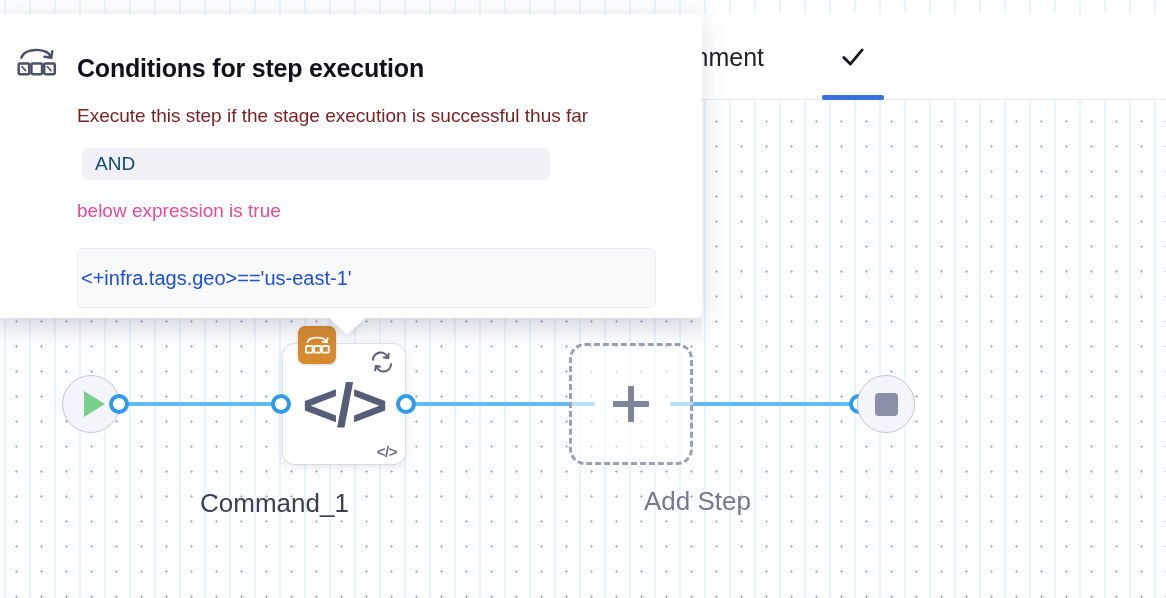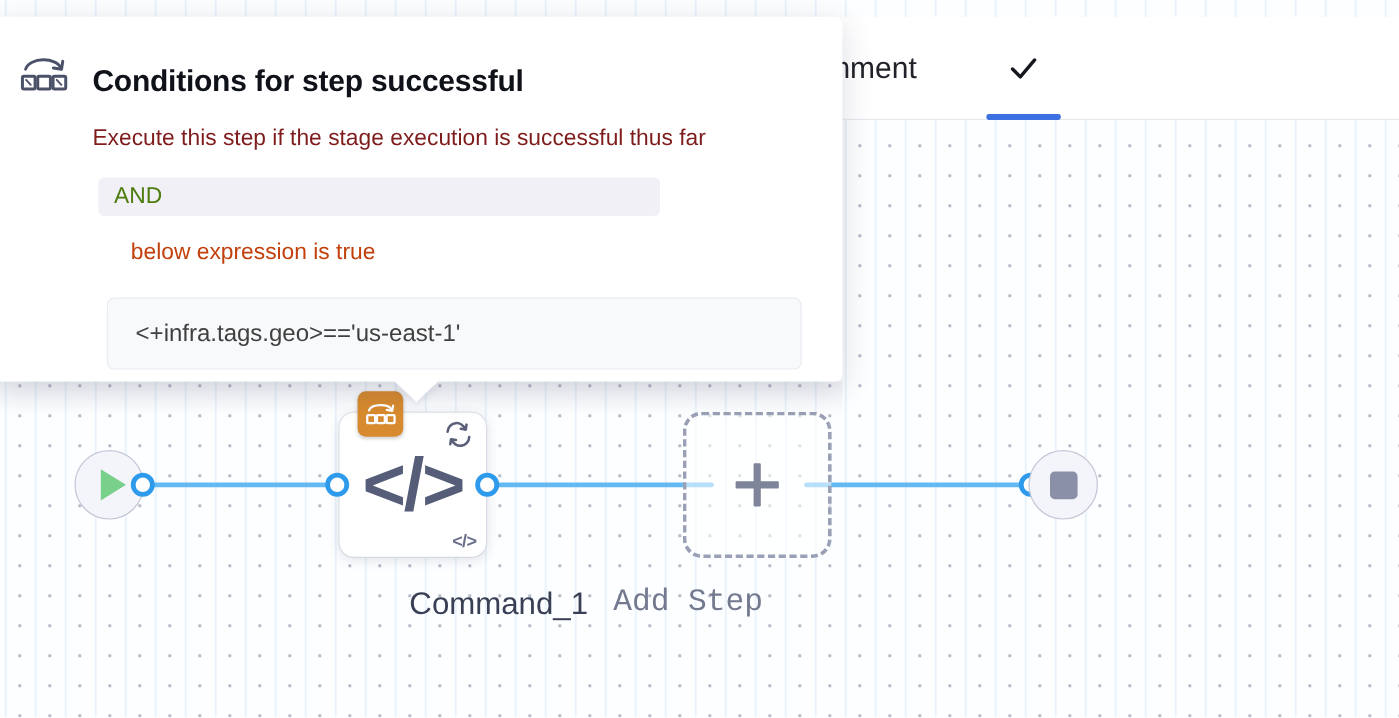--- a/index.html
+++ b/index.html
@@ -168,21 +168,21 @@
     right: 8px; bottom: 4px;
     font-size: 15px;
     font-weight: 700;
     color: #6a7089;
     letter-spacing: -0.5px;
   }
   .node-label {
     position: absolute;
     left: 200px; top: 488px;
     width: 290px;
-    text-align: right;
+    text-align: left;
     font-size: 26px;
     color: #394055;
   }
 
   
   .add-step-box {
     position: absolute;
     left: 569px; top: 343px;
     width: 124px; height: 122px;
     border: 3px dashed #9aa0b5;
@@ -203,25 +203,24 @@
     background: #7e8499;
     border-radius: 1px;
   }
   .plus-icon:before { left: 0; top: 15px; width: 36px; height: 6px; }
   .plus-icon:after  { top: 0; left: 15px; height: 36px; width: 6px; }
 
   .add-step-label {
     position: absolute;
     left: 511px; top: 486px;
     width: 240px;
-    text-align: left;
+    text-align: right;
     font-size: 26px;
     color: #6e7siz;
     color: #737a90;
-    font-family: Liberation Mono, monospace;
   }
 
   
   .popover {
     position: absolute;
     left: 0px; top: 14px;
     width: 702px; height: 304px;
     background: #ffffff;
     border-radius: 0 6px 6px 0;
     box-shadow: 0 6px 26px rgba(40,50,90,0.16);
@@ -259,42 +258,40 @@
   .pop-and {
     position: absolute;
     left: 82px; top: 134px;
     width: 468px; height: 32px;
     background: #f1f0f6;
     border-radius: 5px;
     display: flex;
     align-items: center;
     padding-left: 13px;
     font-size: 19px;
-    color: #4d7c0f;
+    color: #0c4a6e;
   }
   .pop-line2 {
     position: absolute;
     left: 77px; top: 186px;
     font-size: 19px;
-    color: #c2410c;
-    margin-left: 32px;
+    color: #ec4899;
   }
   .pop-expr {
     position: absolute;
     left: 77px; top: 234px;
     width: 579px; height: 60px;
     background: #f8f9fb;
     border: 1px solid #e9ecf2;
     border-radius: 6px;
     display: flex;
     align-items: center;
-    padding-left: 23px;
+    padding-left: 3px;
     font-size: 20px;
-    color: #404040;
-    margin-left: 12px;
+    color: #1d4ed8;
   }
 
   .dim-overlay {
     position: absolute;
     left: 0; top: 318px; width: 702px; height: 26px;
     background: linear-gradient(to bottom, rgba(40,50,90,0.06), rgba(40,50,90,0));
     pointer-events: none;
   }
 </style>
 </head>
@@ -370,21 +367,21 @@
       <svg viewBox="0 0 30 27" width="44" height="40" fill="none" stroke="#4b5168" stroke-width="1.7" stroke-linecap="round" stroke-linejoin="round">
         <path d="M5,10.5 C7.4,3.6 22.5,3.6 25,9.8"></path>
         <polyline points="20.8,9.9 25.4,10.6 26.1,6.1"></polyline>
         <rect x="3.2" y="14.6" width="7.2" height="7.2" rx="0.8"></rect>
         <rect x="11.9" y="14.6" width="7.2" height="7.2" rx="0.8"></rect>
         <rect x="20.6" y="14.6" width="7.2" height="7.2" rx="0.8"></rect>
         <path d="M5.3,16.6 l2.6,2.8" stroke-width="1.1"></path>
         <path d="M22.7,16.6 l2.6,2.8" stroke-width="1.1"></path>
       </svg>
     </div>
-    <div class="pop-title">Conditions for step successful</div>
+    <div class="pop-title">Conditions for step execution</div>
     <div class="pop-line1">Execute this step if the stage execution is successful thus far</div>
     <div class="pop-and">AND</div>
     <div class="pop-line2">below expression is true</div>
     <div class="pop-expr">&lt;+infra.tags.geo&gt;=='us-east-1'</div>
     <div class="popover-arrow"></div>
   </div>
 
 </div>
 
 </body></html>

